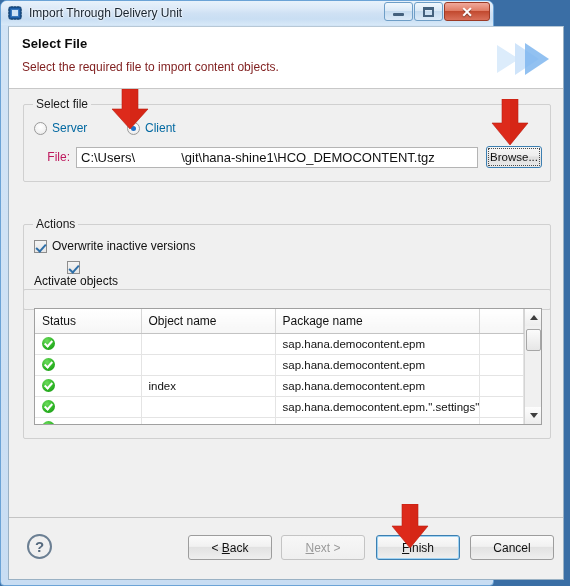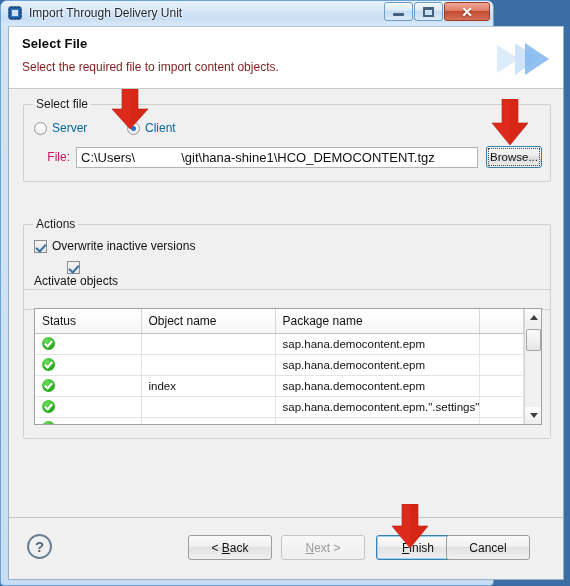--- a/index.html
+++ b/index.html
@@ -384,21 +384,21 @@
   .dlg-btn.disabled { color: #9a9a9a; border-color: #c4c4c4;
     background: linear-gradient(to bottom, #f7f7f7, #efefef); }
   .dlg-btn.focused {
     border: 1px solid #3c7fb1;
     box-shadow: 0 0 0 1px #9fd2f2 inset;
   }
   .dlg-btn u { text-decoration: underline; }
   #btn-back   { left: 179px; }
   #btn-next   { left: 272px; }
   #btn-finish { left: 367px; }
-  #btn-cancel { left: 437px; justify-content: center; }
+  #btn-cancel { left: 461px; justify-content: center; }
 
   
   .annot-arrow {
     position: absolute;
     pointer-events: none;
   }
 
   #arrow-client { left: 107px; top: 88px; width: 44px; height: 42px; }
   #arrow-browse { left: 487px; top: 98px; width: 44px; height: 48px; }
   #arrow-finish { left: 387px; top: 503px; width: 44px; height: 46px; }

